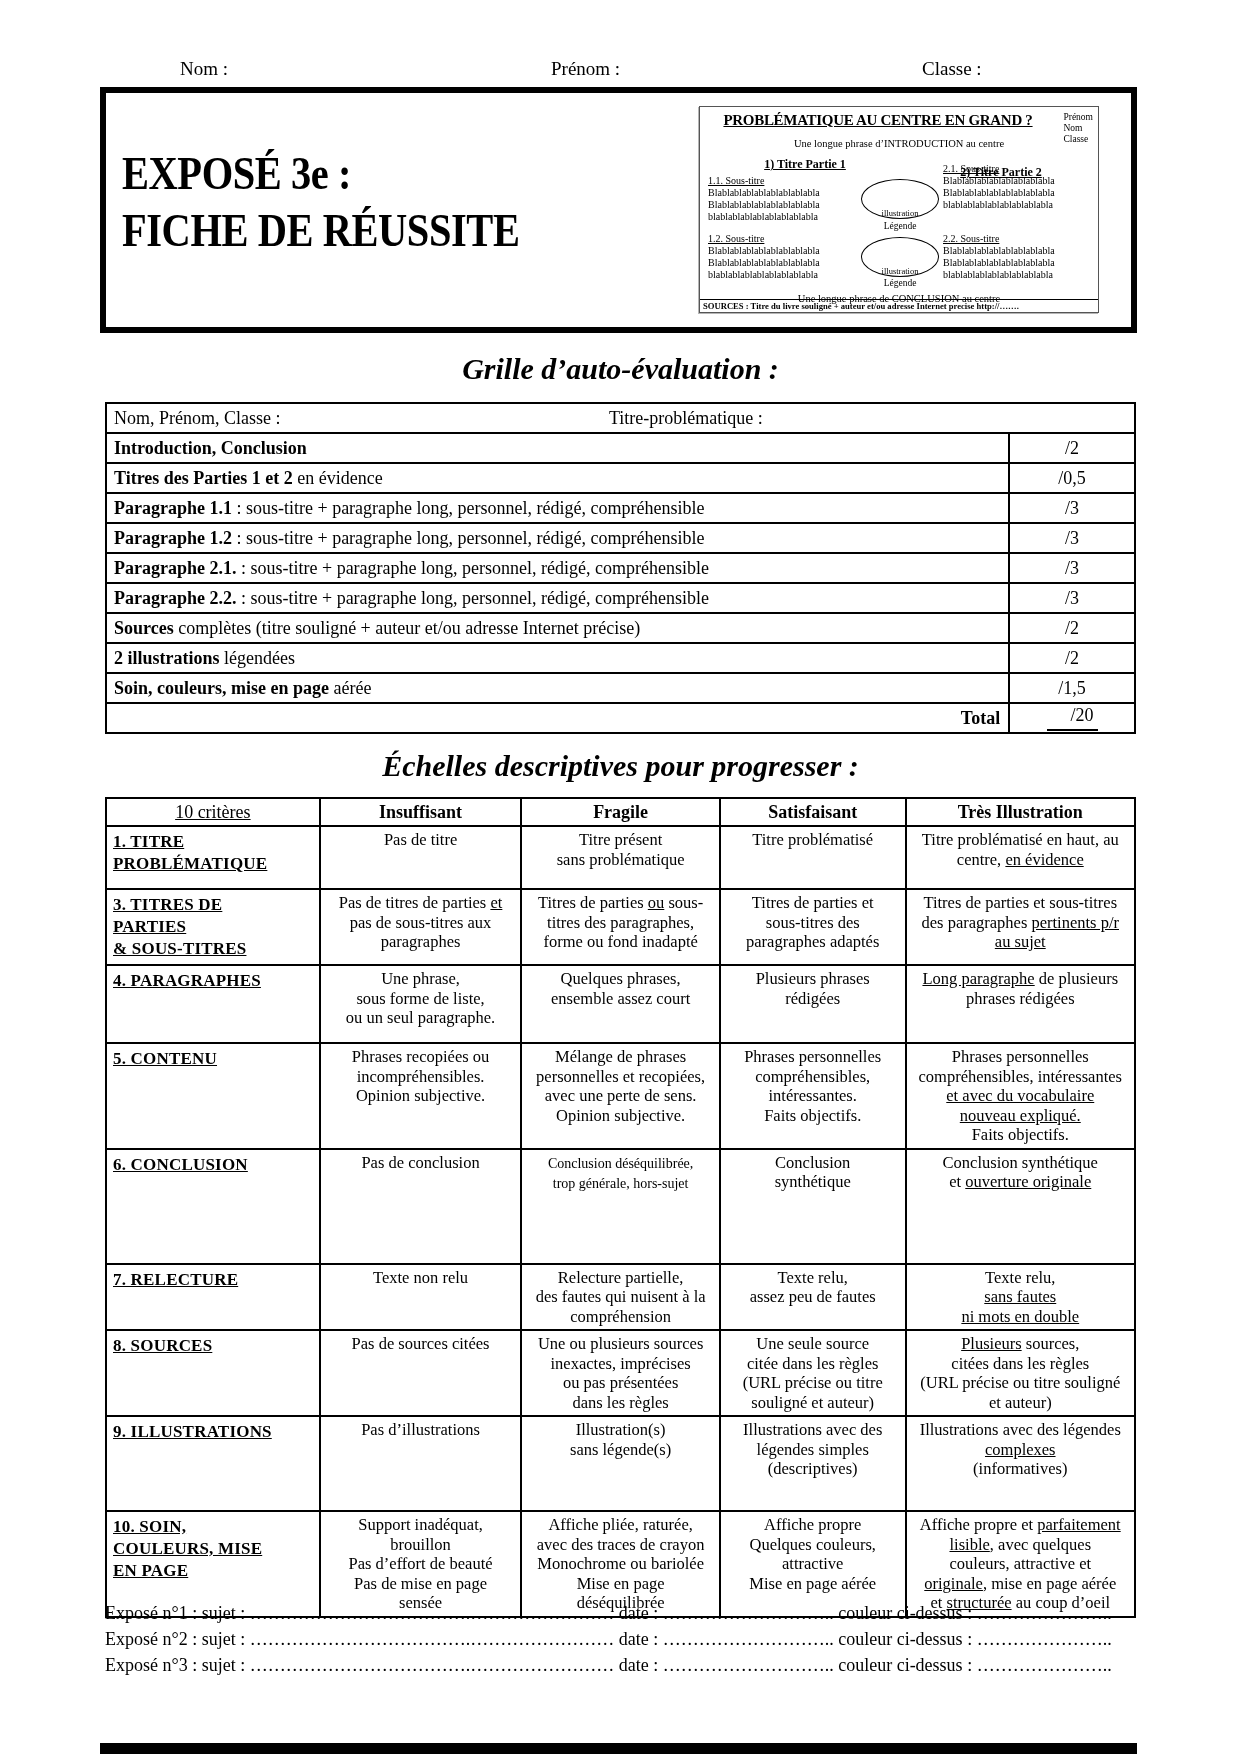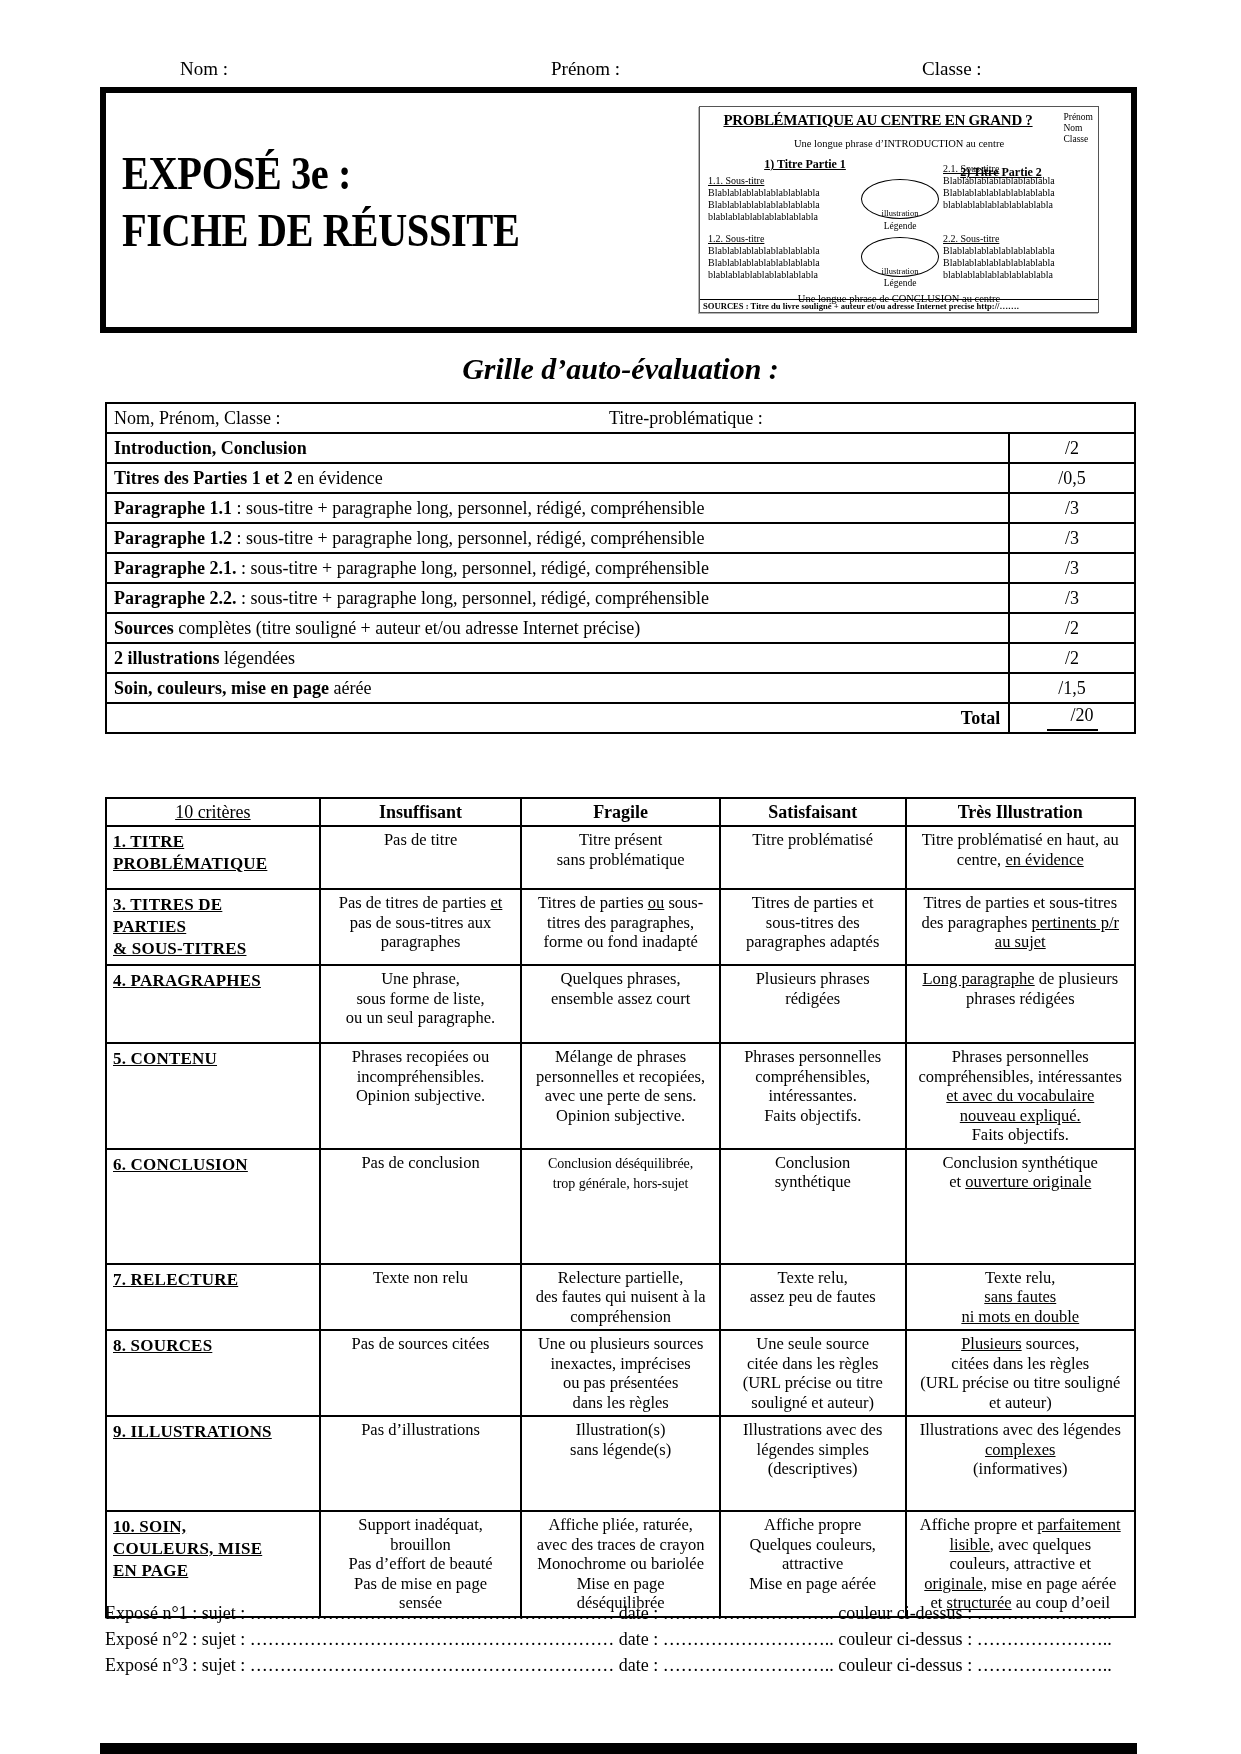--- a/index.html
+++ b/index.html
@@ -240,20 +240,21 @@
     <tbody>
       <tr>
         <td class="g-label g-total-label">Total</td>
         <td class="g-score">
           <span class="total-line">/20</span>
         </td>
       </tr>
     </tbody>
   </table>
 
+  <div class="section-title" id="title-echelles">Échelles descriptives pour progresser :</div>
 
   <table id="echelles-table">
     <colgroup>
       <col style="width:214px">
         <col style="width:202px">
         <col style="width:199px">
         <col style="width:186px">
         <col style="width:230px">
     </colgroup>
     <thead>

